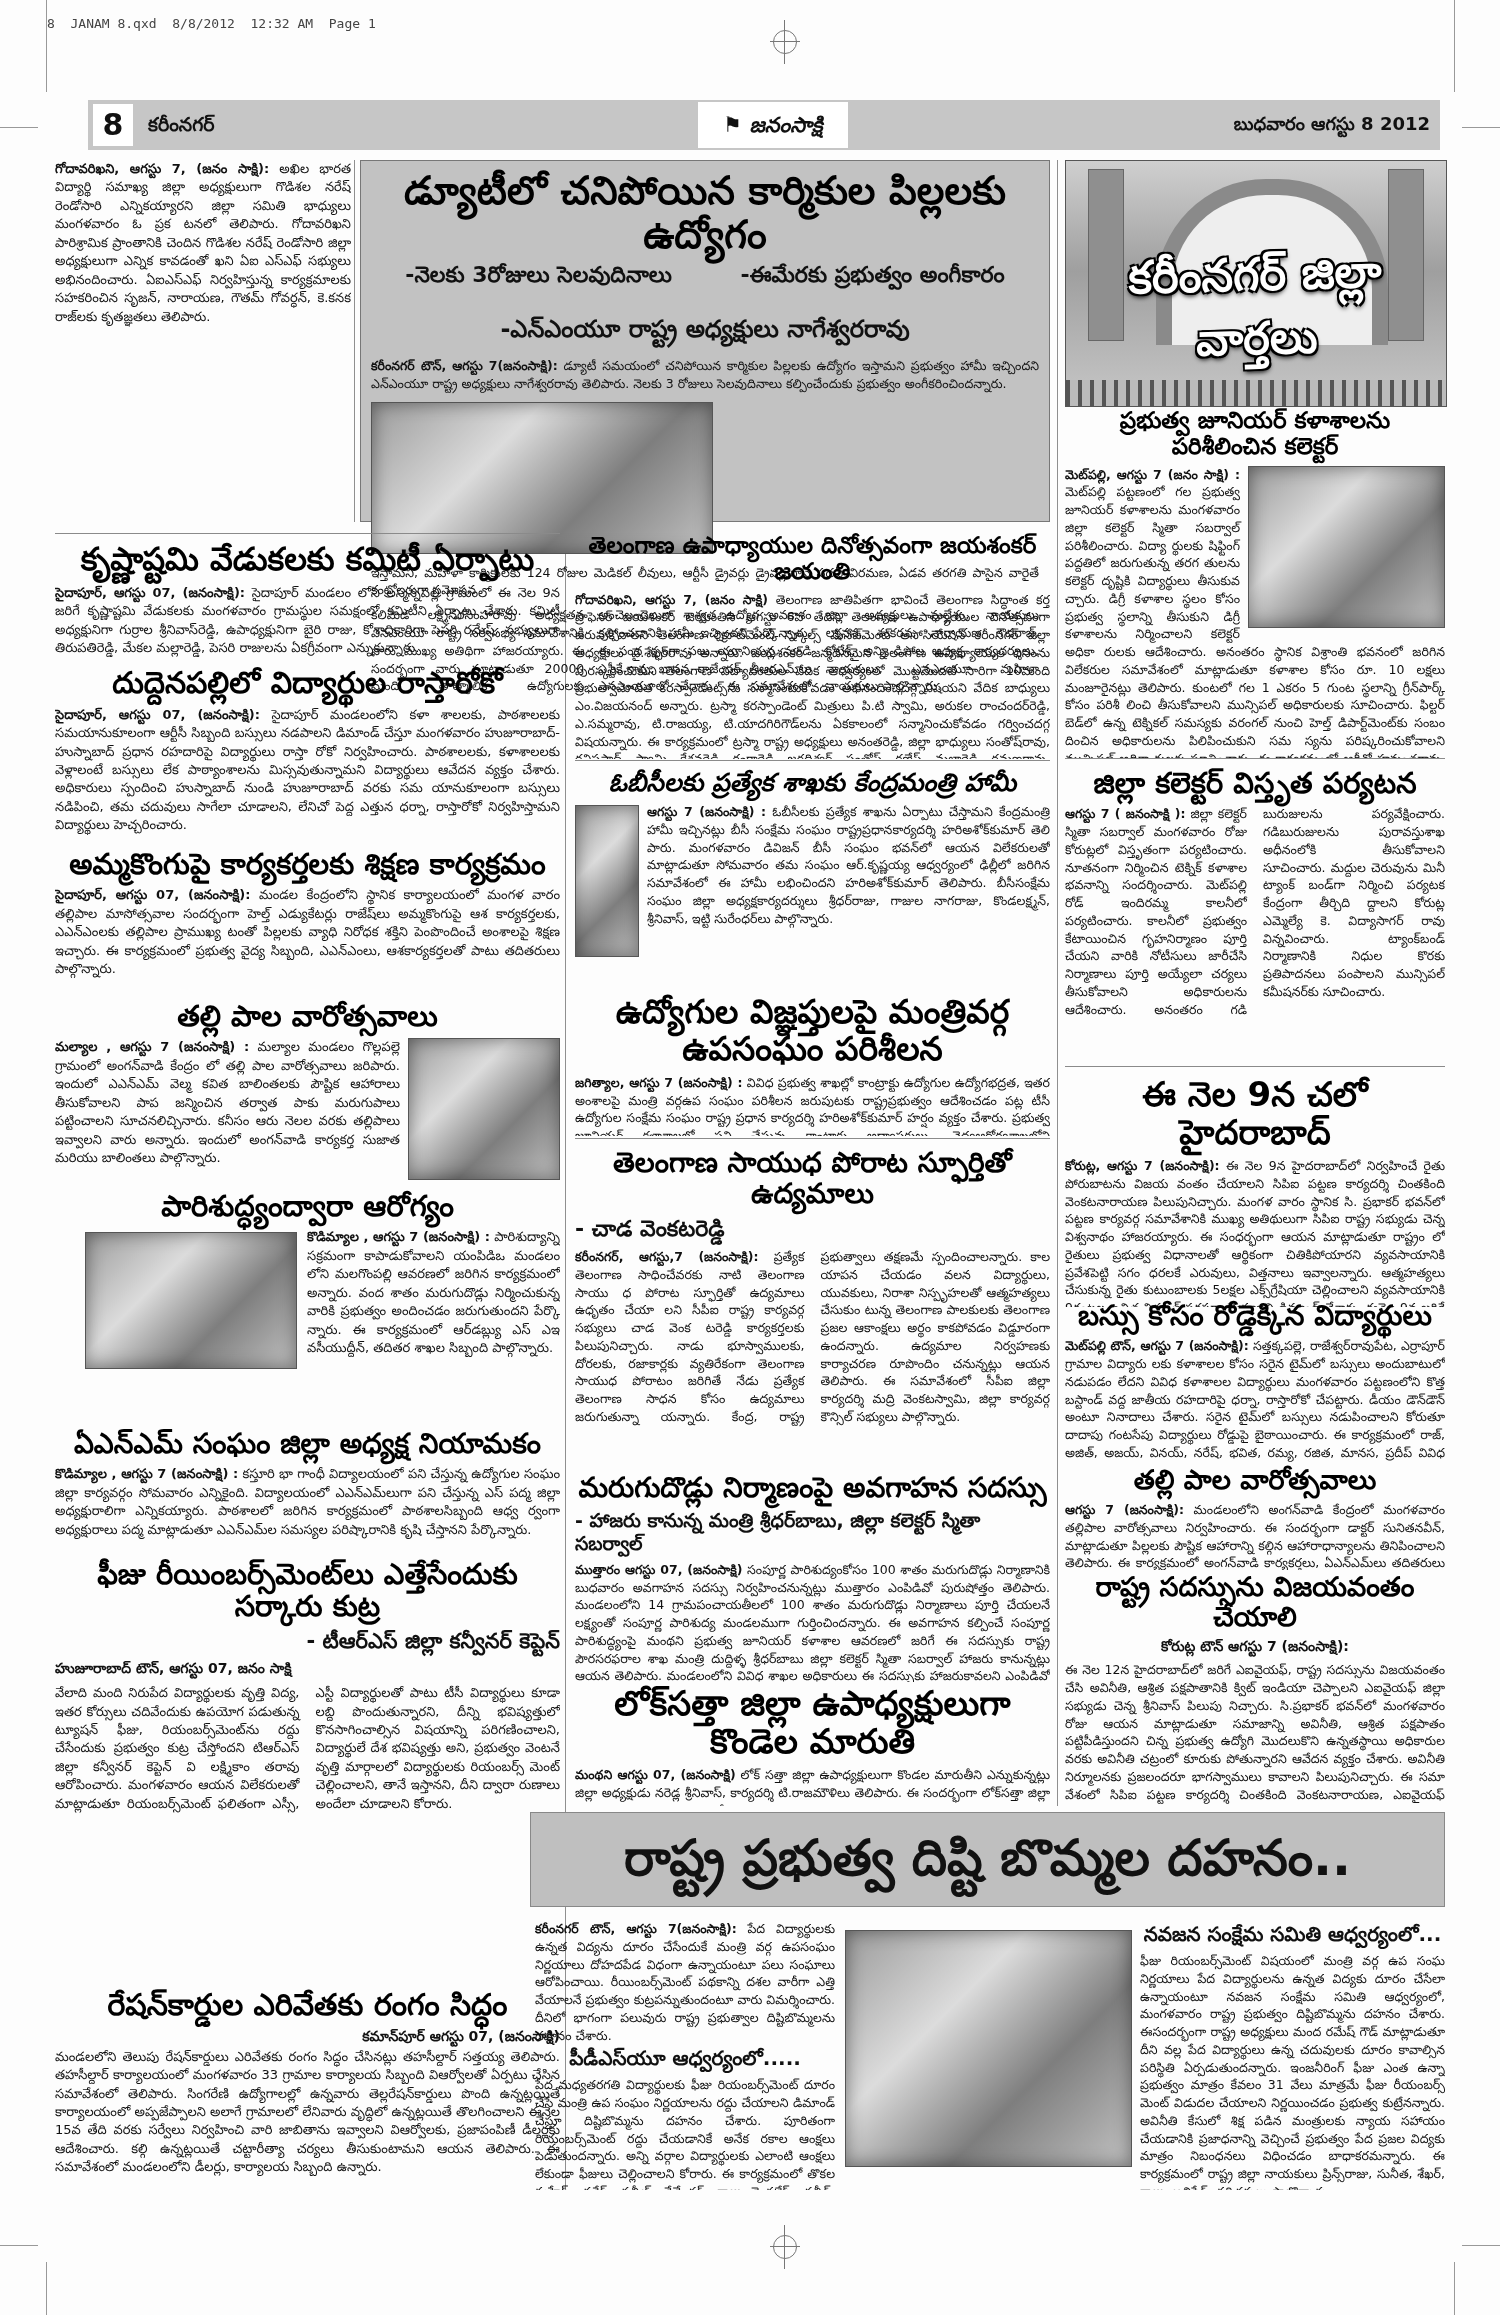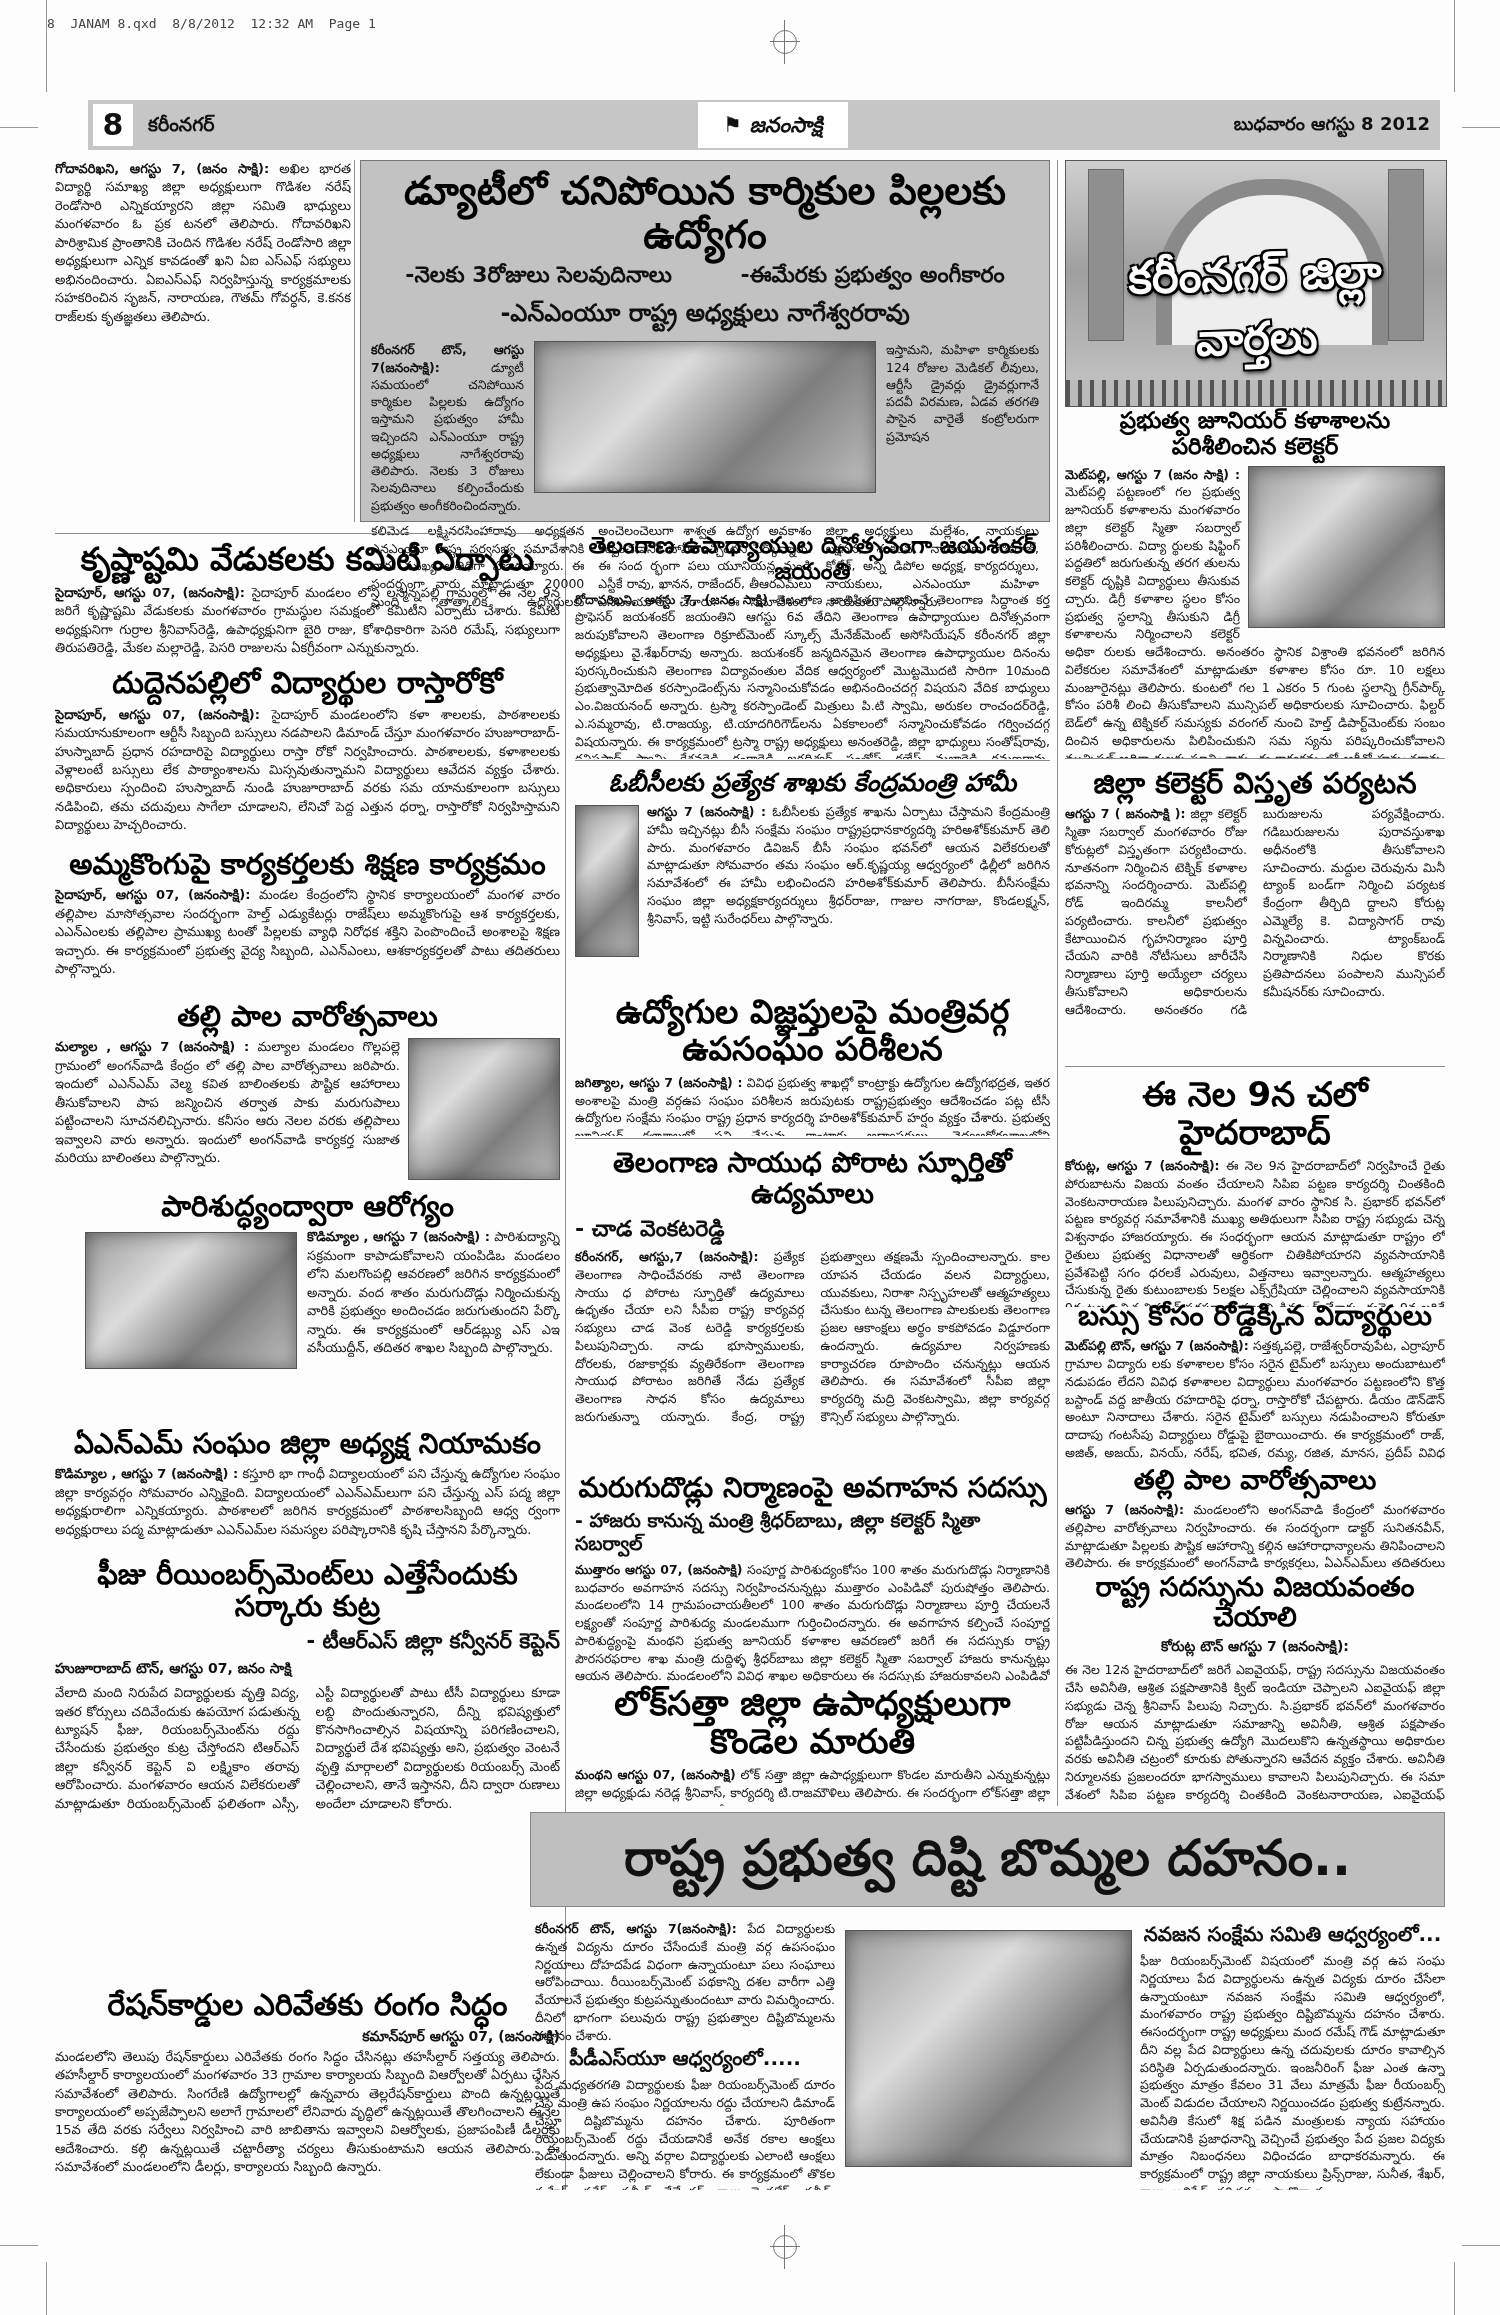--- a/index.html
+++ b/index.html
@@ -32,22 +32,22 @@
   .ruled{border-top:1px solid #8a8a8a;padding-top:8px;}
   .vrule{position:absolute;width:1px;background:#8f8f8f;}
   
   .photo{background:linear-gradient(135deg,#9b9b9b 0%,#dcdcdc 35%,#7e7e7e 65%,#c2c2c2 100%);
          border:1px solid #555;box-shadow:inset 0 0 18px rgba(0,0,0,.45);}
   
   .mainbox{position:absolute;left:360px;top:160px;width:690px;height:362px;background:#c2c2c2;
            border:1px solid #777;box-sizing:border-box;padding:8px 10px;}
   .mainbox .hl1{font-size:39px;}
   .mainbox .subrow{display:flex;justify-content:space-around;font-weight:bold;font-size:22px;margin:4px 0;}
-  .mainbox .hl3{text-align:center;font-weight:bold;font-size:24px;margin:6px 0 8px;}
-  .mainbody{display:flex;gap:10px;}
+  .mainbox .hl3{text-align:center;font-weight:bold;font-size:24px;margin:22px 0 8px;}
+  .mainbody{display:flex;gap:10px;flex-direction:column;}
   .mainbody .txt{flex:1;font-size:12.5px;text-align:justify;line-height:1.38;}
   .mphoto{width:340px;height:150px;flex:0 0 auto;}
   
   .district{position:absolute;left:1065px;top:160px;width:380px;height:245px;border:1px solid #555;
             background:linear-gradient(180deg,#cfcfcf 0%,#9f9f9f 45%,#c7c7c7 100%);overflow:hidden;}
   .arch{position:absolute;left:90px;top:18px;width:200px;height:150px;border:16px solid #8a8a8a;
         border-bottom:none;border-radius:110px 110px 0 0;background:#eee;}
   .pillar{position:absolute;top:8px;width:34px;height:170px;background:#8f8f8f;border:1px solid #666;}
   .fence{position:absolute;left:0;bottom:0;width:100%;height:26px;
          background:repeating-linear-gradient(90deg,#555 0 4px,#bbb 4px 12px);}

